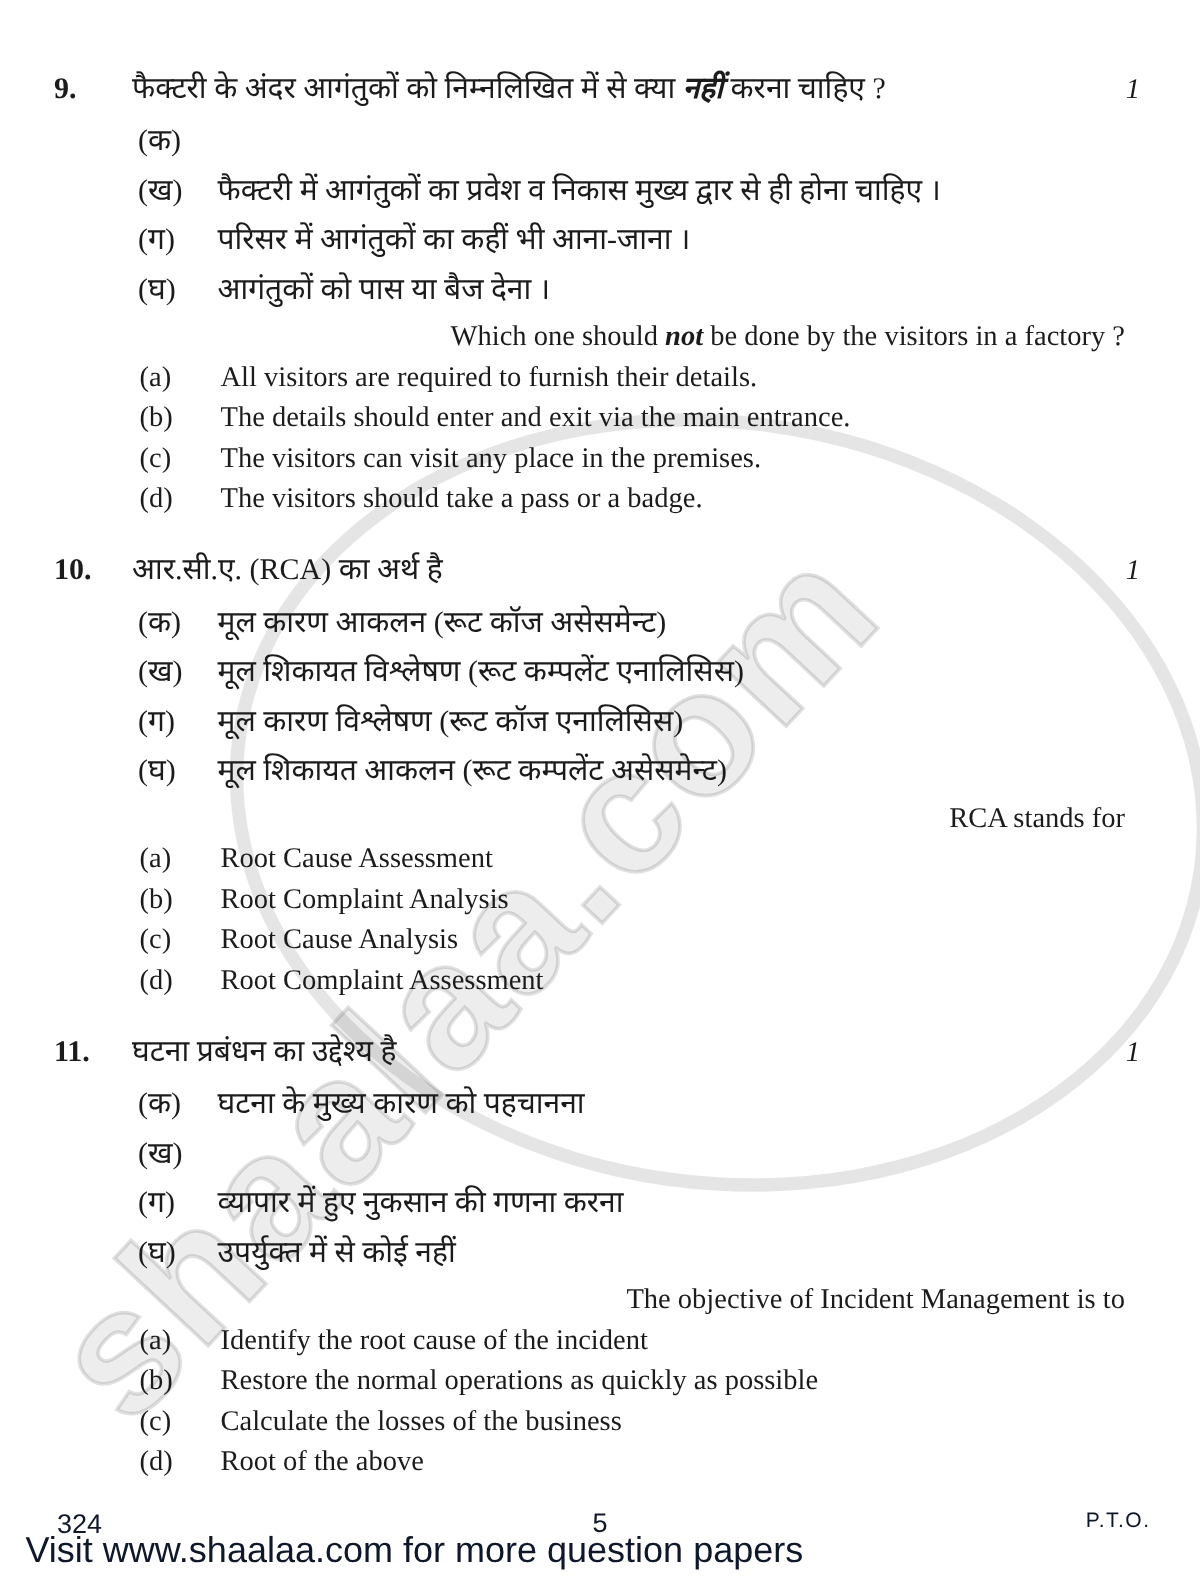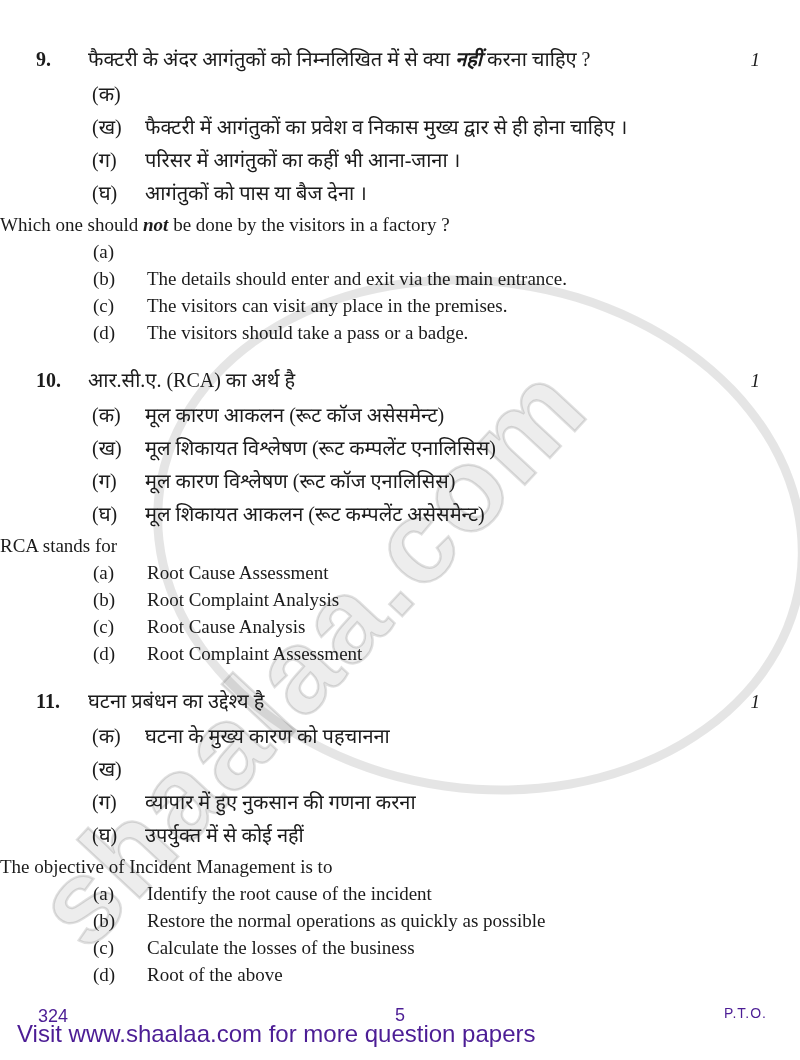--- a/index.html
+++ b/index.html
@@ -58,27 +58,27 @@
   .en { font-size:19px; line-height:27px; }
 
   .opt { display:flex; padding-right:50px; }
   .opt.hi { padding-left:92px; }
   .opt.en { padding-left:93px; }
   .opt-label { flex:none; }
   .opt.hi .opt-label { width:53px; }
   .opt.en .opt-label { width:54px; }
   .opt-text { flex:1; }
 
-  .q-en-title { padding-right:50px; margin-top:1px; }
+  .q-en-title { padding-right:50px; margin-top:1px;text-align:right; }
 
   .em { font-weight:bold; font-style:italic; }
 
   
   .footer { position:absolute; left:0; right:0; bottom:0; height:70px; z-index:2;
-            font-family:"Liberation Sans","DejaVu Sans",sans-serif; color:#4c1d95; }
+            font-family:"Liberation Sans","DejaVu Sans",sans-serif; color:#0f172a; }
   .f-code { position:absolute; left:38px;  top:16px; font-size:18px; }
   .f-page { position:absolute; left:0; right:0; top:15px; text-align:center; font-size:18px; }
   .f-pto  { position:absolute; right:33px; top:15px; font-size:14px; letter-spacing:1px; }
   .f-promo{ position:absolute; left:17px;  top:30px; font-size:24px; }
 </style>
 </head>
 <body>
 
 <div class="page">
 
@@ -106,20 +106,21 @@
         <span class="opt-label">(ग)</span>
         <span class="opt-text">परिसर में आगंतुकों का कहीं भी आना-जाना ।</span>
       </div>
       <div class="opt hi">
         <span class="opt-label">(घ)</span>
         <span class="opt-text">आगंतुकों को पास या बैज देना ।</span>
       </div>
       <div class="q-en-title en"><span>Which one should </span><span class="em">not</span><span> be done by the visitors in a factory ?</span></div>
       <div class="opt en">
         <span class="opt-label">(a)</span>
+        <span class="opt-text">All visitors are required to furnish their details.</span>
       </div>
       <div class="opt en">
         <span class="opt-label">(b)</span>
         <span class="opt-text">The details should enter and exit via the main entrance.</span>
       </div>
       <div class="opt en">
         <span class="opt-label">(c)</span>
         <span class="opt-text">The visitors can visit any place in the premises.</span>
       </div>
       <div class="opt en">

